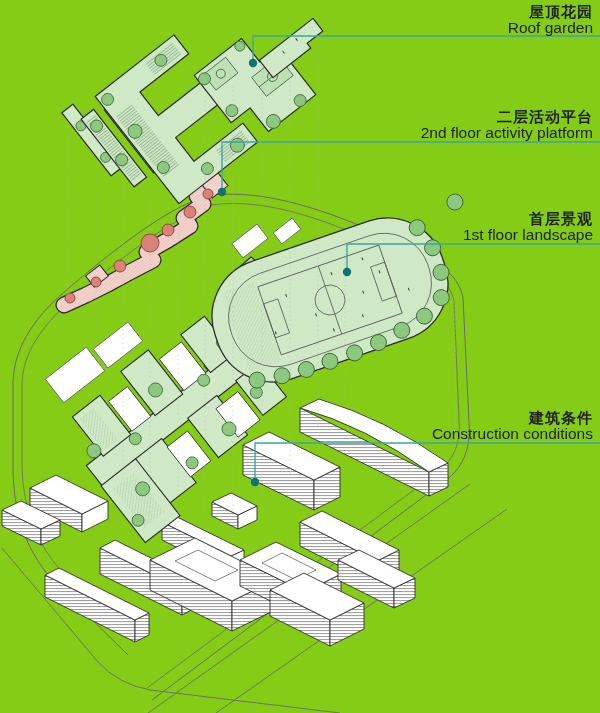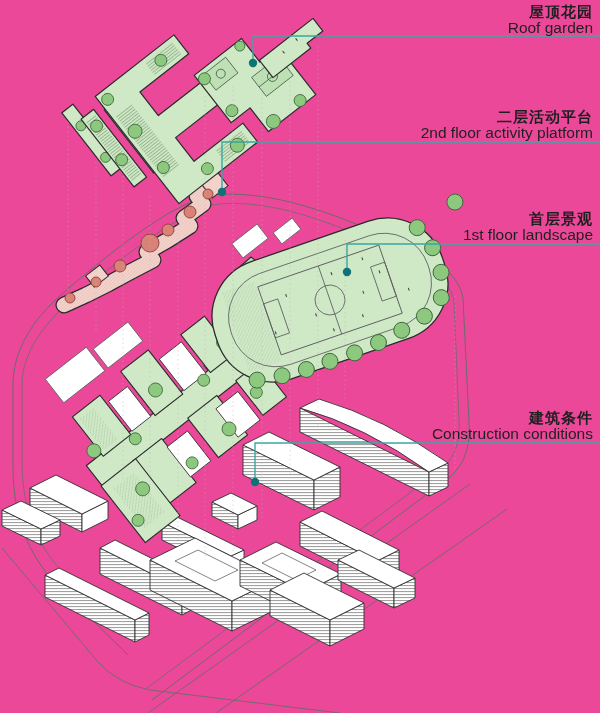--- a/index.html
+++ b/index.html
@@ -1,16 +1,16 @@
 <!DOCTYPE html>
 <html><head>
 <meta charset="utf-8">
 <style>
   html,body{margin:0;padding:0;background:#ffffff;}
-  .stage{position:relative;width:600px;height:713px;background:#ec4899;overflow:hidden;
+  .stage{position:relative;width:600px;height:713px;background:#84cc16;overflow:hidden;
          font-family:"Liberation Sans","DejaVu Sans",sans-serif;}
   svg{display:block;}
   text.lbl-zh{font-size:15px;font-weight:600;letter-spacing:1px;}
   text.lbl-en{font-size:15.5px;font-weight:400;}
   .outline{stroke:#2b2b2b;}
 </style>
 </head>
 <body>
 
 <div class="stage">

